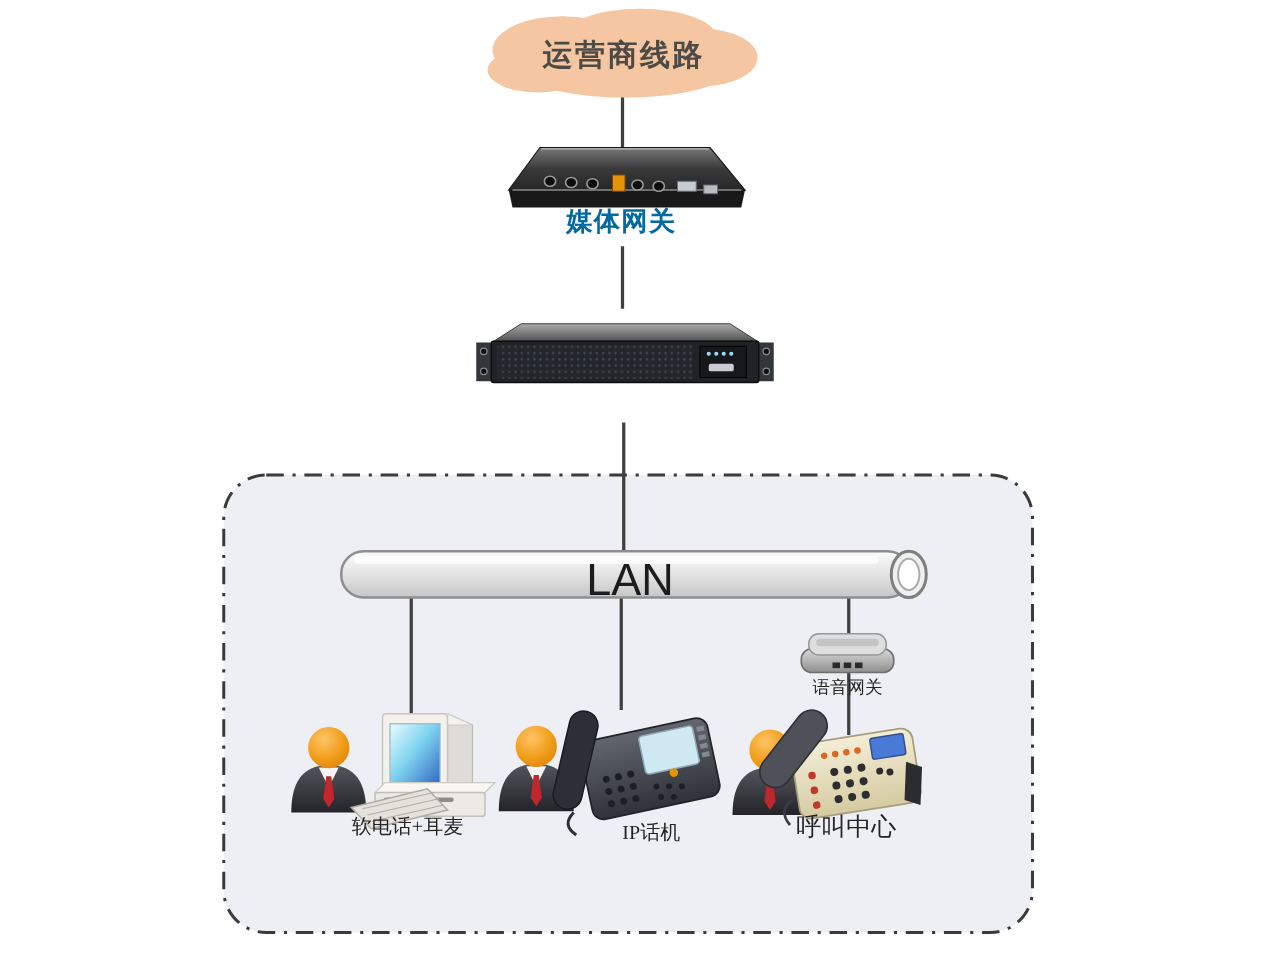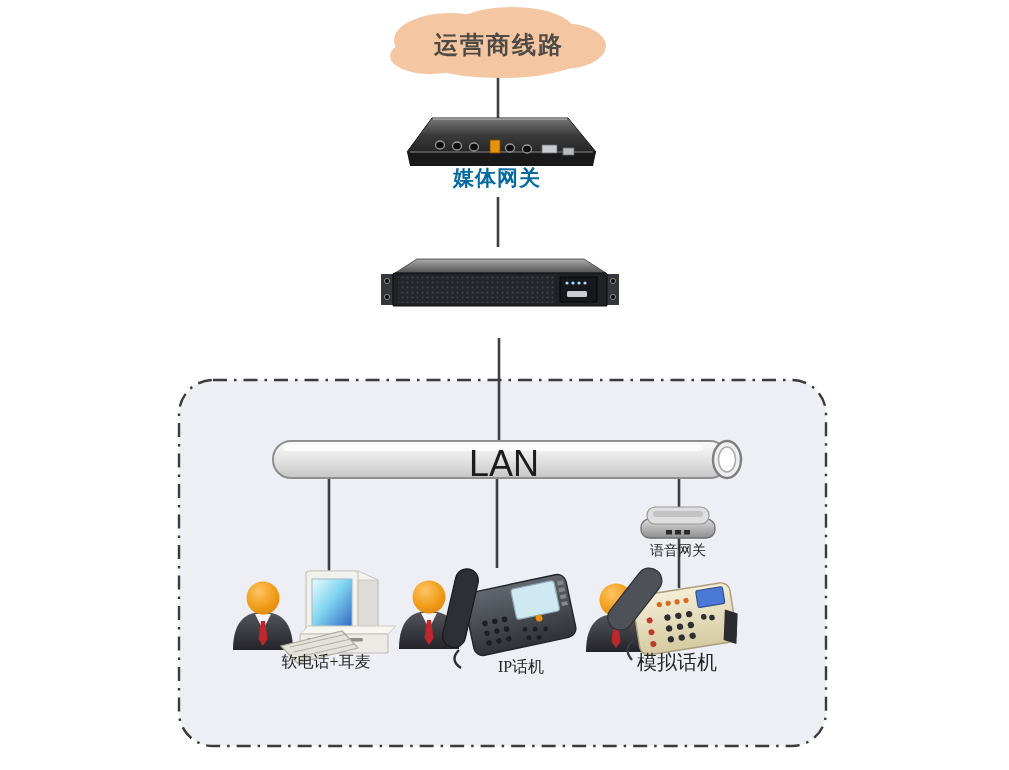--- a/index.html
+++ b/index.html
@@ -241,15 +241,15 @@
       <path d="M634,640 q-12,8 -2,20" fill="none" stroke="#3a3c41" stroke-width="2.2"></path>
     </g>
   </svg>
 
   <div class="lbl cloud-lbl">运营商线路</div>
   <div class="lbl sans-bold mg-lbl">媒体网关</div>
   <div class="lbl lan-lbl">LAN</div>
   <div class="lbl serif vg-lbl">语音网关</div>
   <div class="lbl serif sp-lbl">软电话+耳麦</div>
   <div class="lbl serif ip-lbl">IP话机</div>
-  <div class="lbl serif ap-lbl">模拟话机</div>
+  <div class="lbl serif ap-lbl">呼叫中心</div>
 
 </div>
 
 </body></html>

